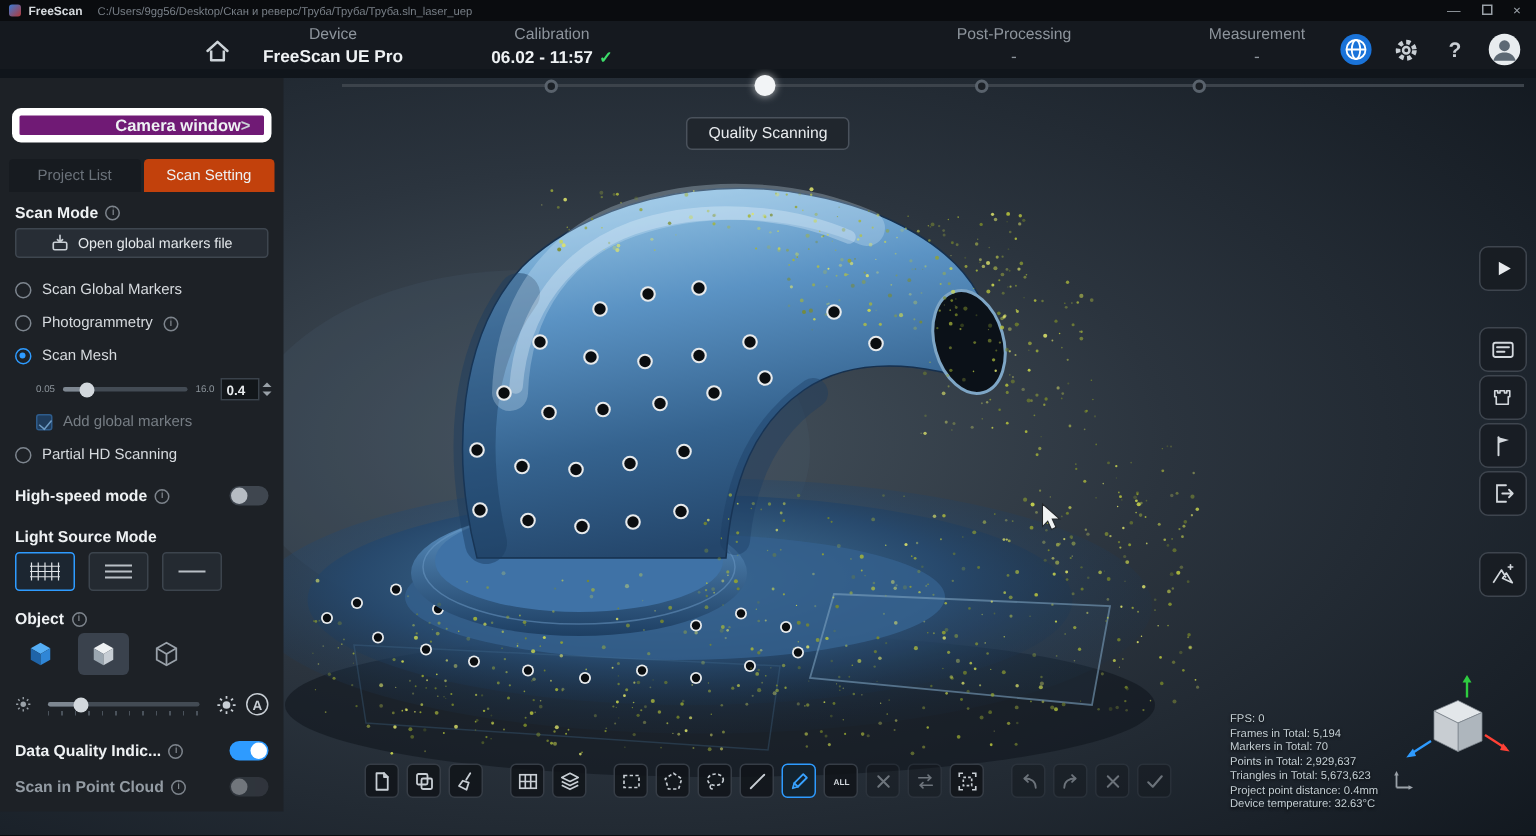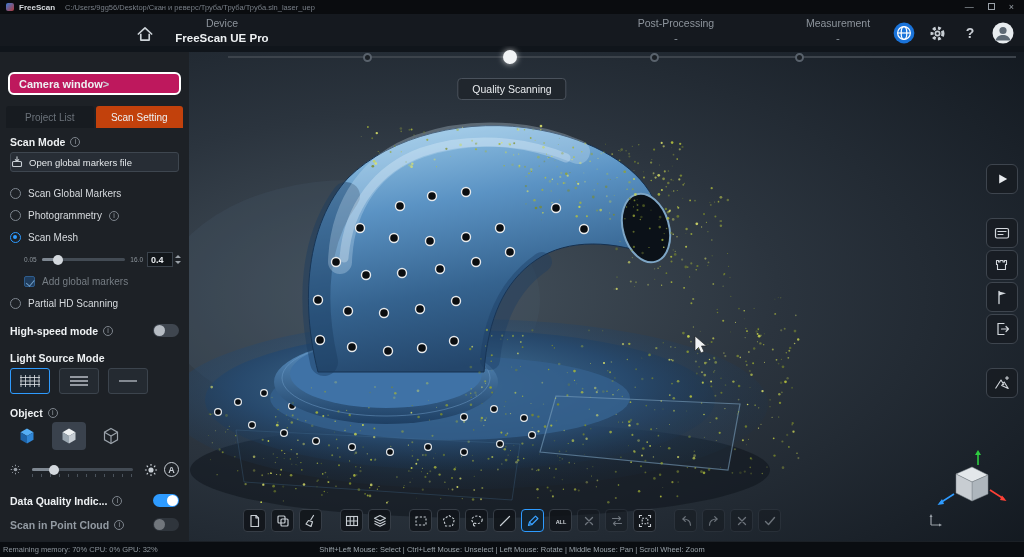--- a/index.html
+++ b/index.html
@@ -32,31 +32,31 @@
   
   .progress-line{position:absolute;left:228px;top:56px;width:788px;height:2px;background:#3c434b;z-index:18}
   .progress-dot{position:absolute;top:52.5px;width:9px;height:9px;border-radius:50%;background:#1b2026;border:2px solid #59626c;z-index:19}
   .progress-dot.active{top:50px;width:14px;height:14px;background:#f2f4f6;border:none;box-shadow:0 0 6px rgba(255,255,255,.7)}
 
   .continue-btn{position:absolute;left:50%;transform:translateX(-50%);top:78px;background:#20262d;border:1px solid #4a525c;border-radius:4px;color:#e8ebee;font-size:10.5px;padding:4px 14px;z-index:20;cursor:pointer;font-family:inherit}
 
   
   .panel{position:absolute;left:0;top:52px;width:189px;height:489px;background:#1d2126;z-index:15}
   .prow{position:absolute;left:10px;right:10px;display:flex;align-items:center}
-  .camwin{left:8px;right:8px;top:20px;height:23px;background:#be185d;border:2px solid #ffffff;border-radius:6px;justify-content:flex-start;padding:0 9px;cursor:pointer}
+  .camwin{left:8px;right:8px;top:20px;height:23px;background:#701a75;border:5px solid #ffffff;border-radius:6px;justify-content:flex-end;padding:0 9px;cursor:pointer}
   .camwin .lbl{font-size:11px;font-weight:bold;color:#eef1f3}
   .camwin .chev{font-size:11px;color:#c9ced4;font-weight:bold}
   .tabs{left:6px;right:6px;top:54px;height:22px;gap:2px}
   .tab{flex:1;height:22px;display:flex;align-items:center;justify-content:center;font-size:10px;border-radius:3px 3px 0 0;cursor:pointer}
   .tab.dis{background:#171b20;color:#6b727a}
   .tab.act{background:#c2410c;color:#eef1f3}
   .sec-label{font-size:10.5px;font-weight:bold;color:#eef1f3}
   .sec-label.dim{color:#939ba3}
   .info{display:inline-block;width:10px;height:10px;border:1px solid #7d848c;border-radius:50%;color:#9aa1a8;font-size:7px;line-height:8px;text-align:center;margin-left:5px;flex:none}
-  .openbtn{top:100px;height:20px;background:#272d35;border:1px solid #3e464f;border-radius:3px;justify-content:flex-start;gap:6px;color:#e4e8eb;font-size:9.5px;cursor:pointer}
+  .openbtn{top:100px;height:20px;background:#272d35;border:1px solid #3e464f;border-radius:3px;justify-content:center;gap:6px;color:#e4e8eb;font-size:9.5px;cursor:pointer}
   .opt{gap:7px;font-size:10px;color:#d6dade}
   .opt.dim{color:#767d84}
   .radio{width:11px;height:11px;border-radius:50%;border:1.5px solid #7e868f;flex:none}
   .radio.sel{border-color:#2e9bff;position:relative}
   .radio.sel::after{content:"";position:absolute;left:2px;top:2px;width:4px;height:4px;border-radius:50%;background:#2e9bff}
   .chk{width:11px;height:11px;border-radius:2px;background:#1f3c5c;border:1px solid #2e5c8c;position:relative;flex:none}
   .chk::after{content:"";position:absolute;left:3px;top:0.5px;width:3.5px;height:6.5px;border:solid #6f9cc4;border-width:0 1.5px 1.5px 0;transform:rotate(40deg)}
   .mm{font-size:6.5px;color:#8d959c;flex:none}
   .slider-track{flex:1;height:3px;background:#434b54;border-radius:2px;position:relative;margin:0 5px}
   .slider-fill{position:absolute;left:0;top:0;height:3px;background:#7e8791;border-radius:2px}
@@ -1195,20 +1195,24 @@
       <svg width="20" height="20" viewBox="0 0 18 18">
         <path d="M3 9l6-5.5L15 9" stroke="#cdd3d8" stroke-width="1.5" fill="none" stroke-linecap="round" stroke-linejoin="round"></path>
         <path d="M5.2 8.7V14.5h7.6V8.7" stroke="#cdd3d8" stroke-width="1.5" fill="none" stroke-linejoin="round"></path>
       </svg>
     </div>
 
     <div class="nav-step" style="left:147px">
       <div class="t">Device</div>
       <div class="s">FreeScan UE Pro</div>
     </div>
+    <div class="nav-step" style="left:293px">
+      <div class="t">Calibration</div>
+      <div class="s"><span>06.02 - 11:57</span><span class="cal-check">✓</span></div>
+    </div>
     <div class="nav-step" style="left:601px">
       <div class="t">Post-Processing</div>
       <div class="s pending">-</div>
     </div>
     <div class="nav-step" style="left:763px">
       <div class="t">Measurement</div>
       <div class="s pending">-</div>
     </div>
 
     <div class="nav-icons">
@@ -1540,36 +1544,41 @@
           <path d="M3.5 3.5l7 7M10.5 3.5l-7 7"></path>
         </svg>
     </div>
     <div class="bt dim">
       <svg width="14" height="14" viewBox="0 0 14 14" fill="none" stroke="#c8ced4" stroke-width="1.4" stroke-linecap="round" stroke-linejoin="round">
           <path d="M2.5 7.5l3 3 6-7"></path>
         </svg>
     </div>
   </div>
 
+  <div class="stats">
+    <div>FPS: 0</div>
+    <div>Frames in Total: 5,194</div>
+    <div>Markers in Total: 70</div>
+    <div>Points in Total: 2,929,637</div>
+    <div>Triangles in Total: 5,673,623</div>
+    <div>Project point distance: 0.4mm</div>
+    <div>Device temperature: 32.63°C</div>
+  </div>
 
   <svg class="gizmo" width="92" height="78" viewBox="0 0 92 78">
     <polygon points="30,24 46,17 62,25 46,32" fill="#e3e7ea" stroke="#7e868d" stroke-width="0.5"></polygon>
     <polygon points="46,32 62,25 62,44 46,51" fill="#aeb6bd" stroke="#7e868d" stroke-width="0.5"></polygon>
     <polygon points="30,24 46,32 46,51 30,43" fill="#c8cdd2" stroke="#7e868d" stroke-width="0.5"></polygon>
     <path d="M52 15V3" stroke="#2ecc40" stroke-width="1.6"></path>
     <polygon points="49,5 55,5 52,0" fill="#2ecc40"></polygon>
     <path d="M64 40l14 9" stroke="#ff4136" stroke-width="1.6"></path>
     <polygon points="76,45.5 80.5,51 74,50" fill="#ff4136"></polygon>
     <path d="M28 44L14 53" stroke="#2e9bff" stroke-width="1.6"></path>
     <polygon points="16,49 11.5,55 18,54" fill="#2e9bff"></polygon>
     <g>
       <path d="M5 75V66M5 75h9" stroke="#9aa1a8" stroke-width="1.2" fill="none"></path>
       <polygon points="3.5,67 6.5,67 5,64 " fill="#9aa1a8"></polygon>
       <polygon points="13,73.5 13,76.5 16,75" fill="#9aa1a8"></polygon>
     </g>
   </svg>
 
-  <div class="statusbar">
-    <span class="mem">Remaining memory: 70% CPU: 0% GPU: 32%</span>
-    <div class="hints">Shift+Left Mouse: Select | Ctrl+Left Mouse: Unselect | Left Mouse: Rotate | Middle Mouse: Pan | Scroll Wheel: Zoom</div>
-  </div>
 
 </div>
 
 </body></html>

